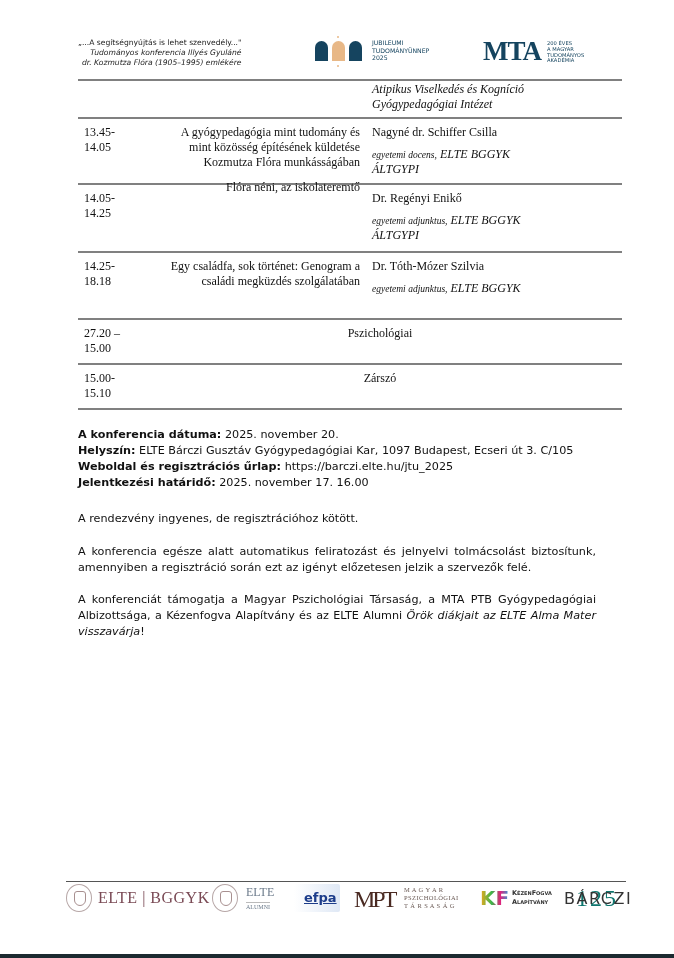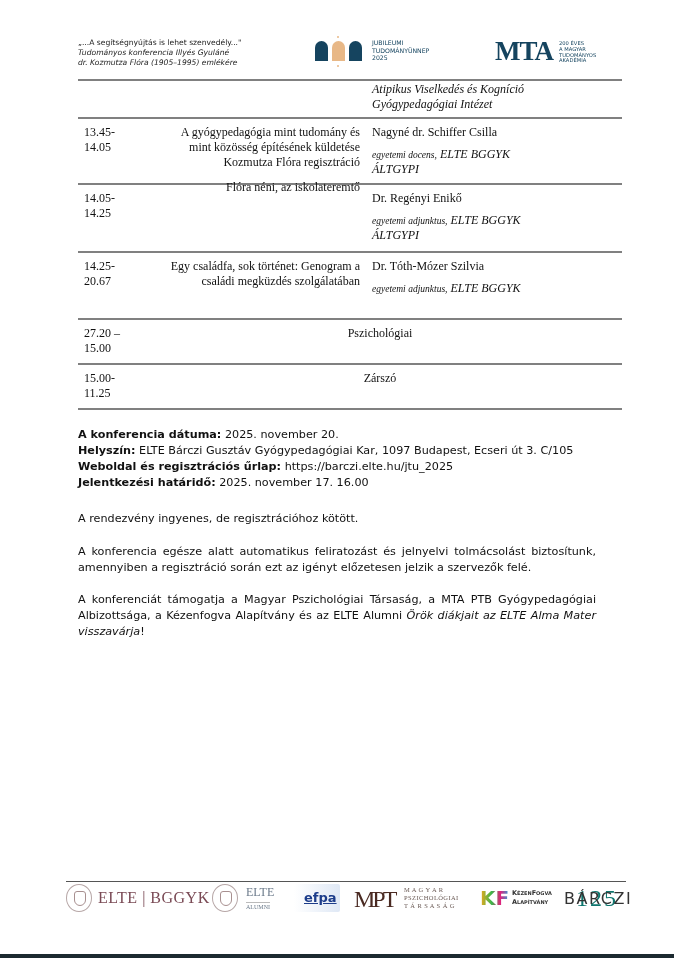--- a/index.html
+++ b/index.html
@@ -1,31 +1,31 @@
 <!DOCTYPE html>
 <html><head>
   <meta charset="utf-8">
   <style>
     html, body { margin: 0; padding: 0; }
     body {
       width: 674px; height: 958px; background: #ffffff; position: relative; overflow: hidden;
       font-family: "Liberation Serif", serif; color: #111;
     }
     .header { position: absolute; left: 78px; top: 38px; width: 520px; height: 36px; }
-    .header-text { position: absolute; left: 0; top: 0; font-family: "DejaVu Sans", sans-serif; font-size: 7.6px; line-height: 10px; color: #222; }
+    .header-text { position: absolute; left: 0; top: 0; font-family: "DejaVu Sans", sans-serif; font-size: 7.6px; line-height: 10px; color: #222; text-align: right; }
     .header-text .l1 { font-style: normal; }
     .header-text .l2, .header-text .l3 { font-style: italic; }
     .jub-logo { position: absolute; left: 237px; top: -4px; width: 160px; height: 36px; }
     .arch { position: absolute; top: 7px; width: 13px; height: 20px; border-radius: 7px 7px 0 0; }
     .arch.a1 { left: 0; background: #15445f; }
     .arch.a2 { left: 17px; background: #e8b887; }
     .arch.a3 { left: 34px; background: #15445f; }
     .dot { position: absolute; width: 2px; height: 2px; background: #e8b887; border-radius: 1px; left: 22px; }
     .jub-text { position: absolute; left: 57px; top: 5px; font-family: "DejaVu Sans", sans-serif; font-size: 6.2px; line-height: 7.5px; color: #15445f; }
-    .mta-logo { position: absolute; left: 405px; top: -2px; width: 120px; height: 30px; margin-left: 12px; }
+    .mta-logo { position: absolute; left: 405px; top: -2px; width: 120px; height: 30px; }
     .mta-big { position: absolute; left: 0; top: 0; font-family: "Liberation Serif", serif; font-weight: bold; font-size: 27px; line-height: 30px; color: #15445f; letter-spacing: -1px; }
     .mta-small { position: absolute; left: 64px; top: 5px; font-family: "DejaVu Sans", sans-serif; font-size: 5.2px; line-height: 5.8px; color: #15445f; }
 
     .rule { position: absolute; left: 78px; width: 544px; height: 2px; background: #808080; }
     .rule.thin { height: 1px; background: #555; }
 
     .cell { position: absolute; font-size: 12px; line-height: 15px; }
     .time { left: 84px; width: 60px; }
     .talk { left: 140px; width: 220px; text-align: right; }
     .speaker { left: 372px; width: 240px; }
@@ -86,21 +86,21 @@
   <div class="rule" style="top:117px"></div>
 
   <div>
     <div class="cell time" style="top:125px">
       <div>13.45-</div>
       <div>14.05</div>
     </div>
     <div class="cell talk" style="top:125px">
       <div>A gyógypedagógia mint tudomány és</div>
       <div>mint közösség építésének küldetése</div>
-      <div>Kozmutza Flóra regisztráció</div>
+      <div>Kozmutza Flóra munkásságában</div>
     </div>
     <div class="cell speaker" style="top:125px">
       <div>Nagyné dr. Schiffer Csilla</div>
       <div class="aff" style="margin-top:7px">
         <span class="small">egyetemi docens,</span>
         <span>ELTE BGGYK</span>
         <div>ÁLTGYPI</div>
       </div>
     </div>
   </div>
@@ -123,21 +123,21 @@
         <div>ÁLTGYPI</div>
       </div>
     </div>
   </div>
 
   <div class="rule" style="top:251px"></div>
 
   <div>
     <div class="cell time" style="top:259px">
       <div>14.25-</div>
-      <div>20.67</div>
+      <div>18.18</div>
     </div>
     <div class="cell talk" style="top:259px">
       <div>Egy családfa, sok történet: Genogram a</div>
       <div>családi megküzdés szolgálatában</div>
     </div>
     <div class="cell speaker" style="top:259px">
       <div>Dr. Tóth-Mózer Szilvia</div>
       <div class="aff" style="margin-top:7px">
         <span class="small">egyetemi adjunktus,</span>
         <span>ELTE BGGYK</span>
@@ -153,21 +153,21 @@
       <div>15.00</div>
     </div>
     <div class="cell center" style="top:326px">Pszichológiai</div>
   </div>
 
   <div class="rule" style="top:363px"></div>
 
   <div>
     <div class="cell time" style="top:371px">
       <div>15.00-</div>
-      <div>11.25</div>
+      <div>15.10</div>
     </div>
     <div class="cell center" style="top:371px">Zárszó</div>
   </div>
 
   <div class="rule" style="top:408px"></div>
 </div>
 
 <div class="info" style="top:427px">
   <div><b>A konferencia dátuma:</b><span> 2025. november 20.</span></div>
   <div><b>Helyszín:</b><span> ELTE Bárczi Gusztáv Gyógypedagógiai Kar, 1097 Budapest, Ecseri út 3. C/105</span></div>

